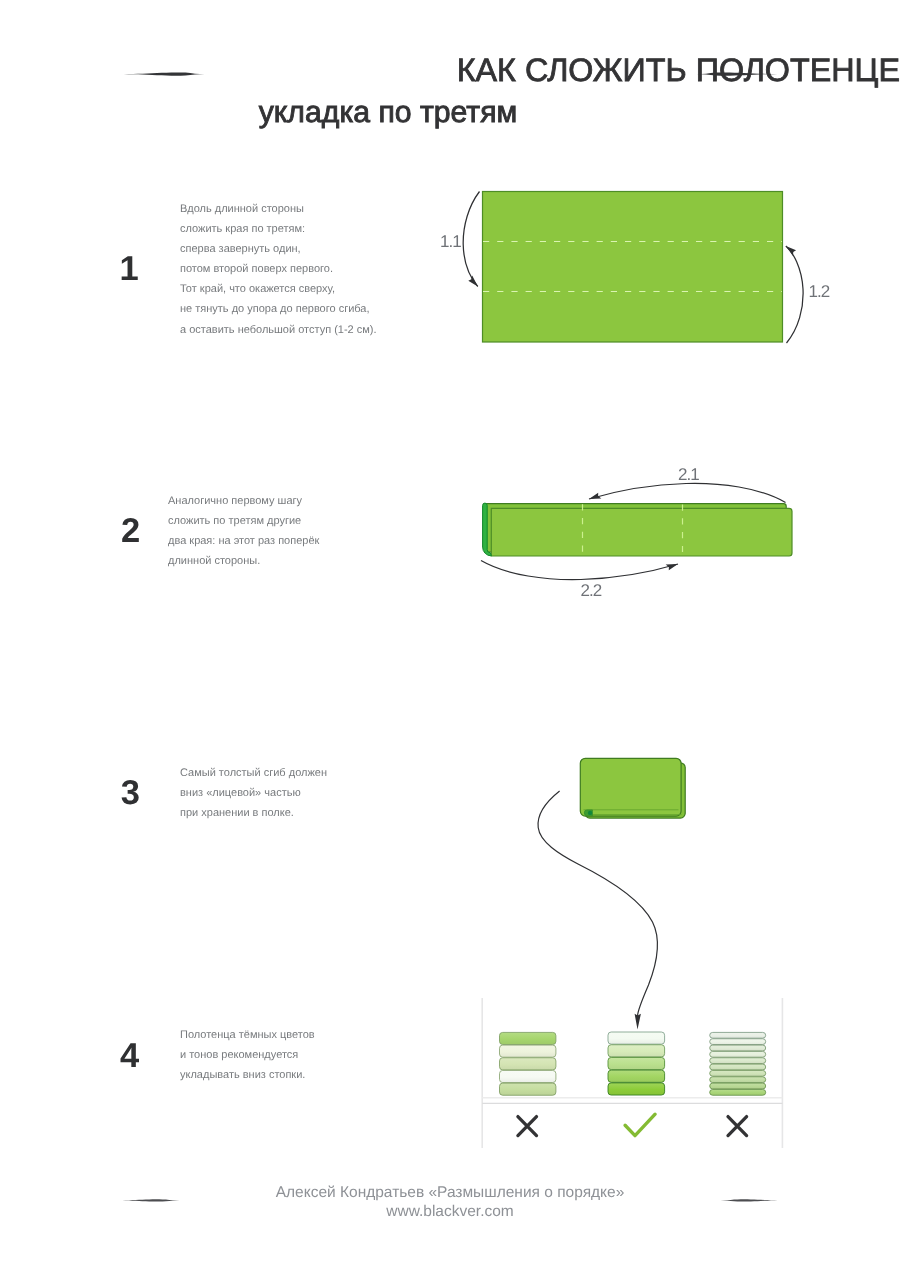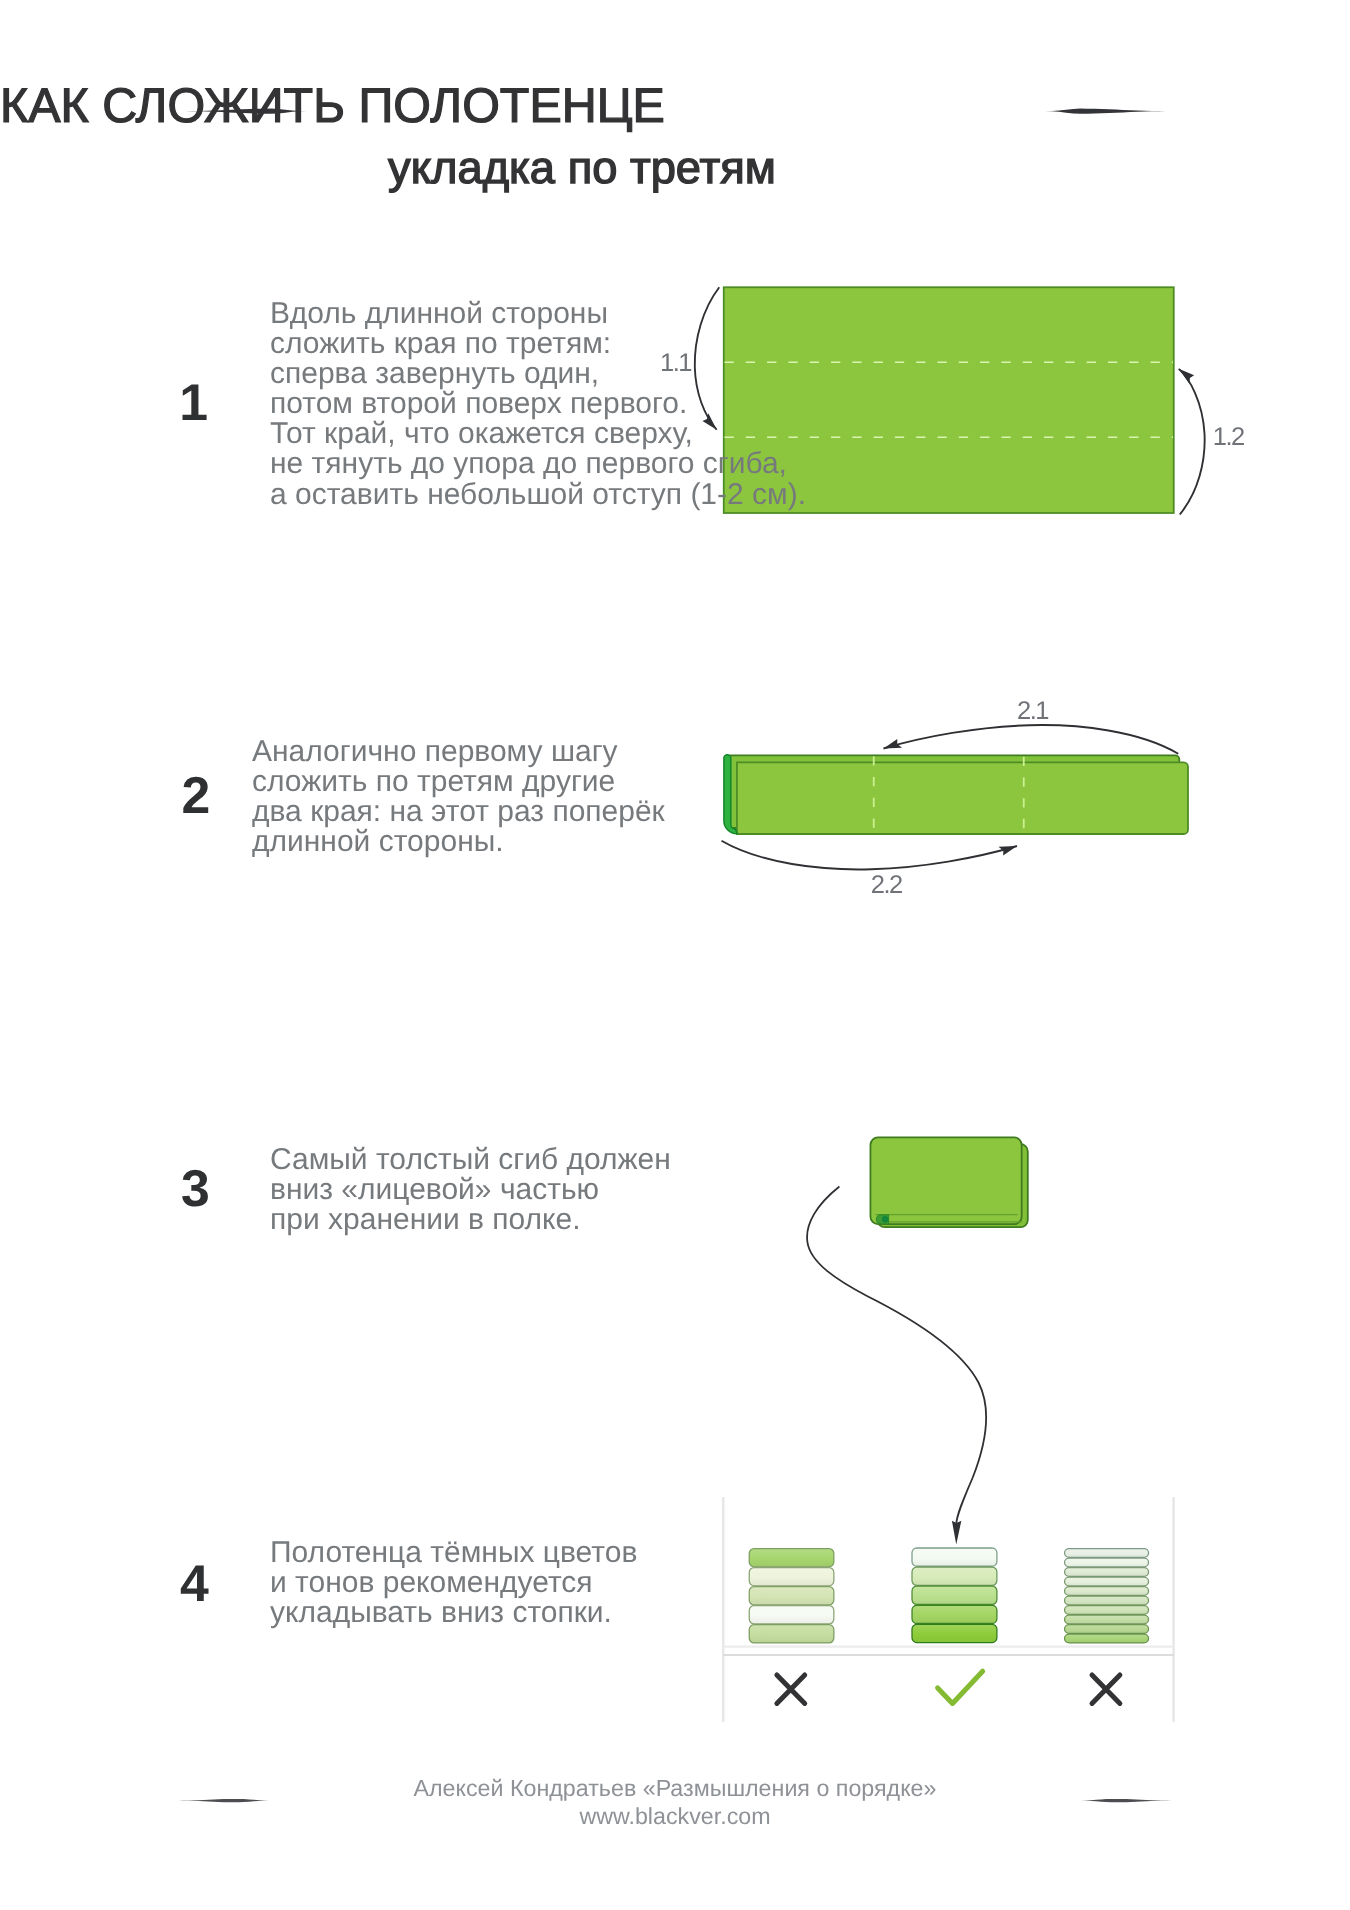--- a/index.html
+++ b/index.html
@@ -13,21 +13,21 @@
     position:relative;
     -webkit-font-smoothing:antialiased;
     text-rendering:geometricPrecision;
   }
   #page { position:absolute; left:0; top:0; width:900px; height:1273px;
            transform:translateZ(0); }
 
   
   .hdr-title {
     position:absolute; left:0; top:53.5px; width:900px;
-    text-align:left;
+    text-align:right;
     font-size:32.3px; font-weight:400;
     color:#333335;
     -webkit-text-stroke:0.82px #333335;
     line-height:32px;
   }
   .hdr-sub {
     position:absolute; left:0; top:99.5px; width:776px;
     text-align:center;
     font-size:30.2px; font-weight:400;
     color:#333335;
@@ -36,21 +36,21 @@
   }
 
   
   .step-num {
     position:absolute;
     font-size:34.5px; font-weight:bold; color:#2f3032;
     line-height:1; white-space:nowrap;
   }
   .step-txt {
     position:absolute;
-    font-size:20px; color:#777a7d;
+    font-size:11px; color:#777a7d;
     line-height:20.1px;
     white-space:pre-line;
   }
 
   
   .ftr {
     position:absolute; left:0; width:900px; text-align:center;
     color:#8e9196;
     font-size:15.5px; line-height:19px;
   }

